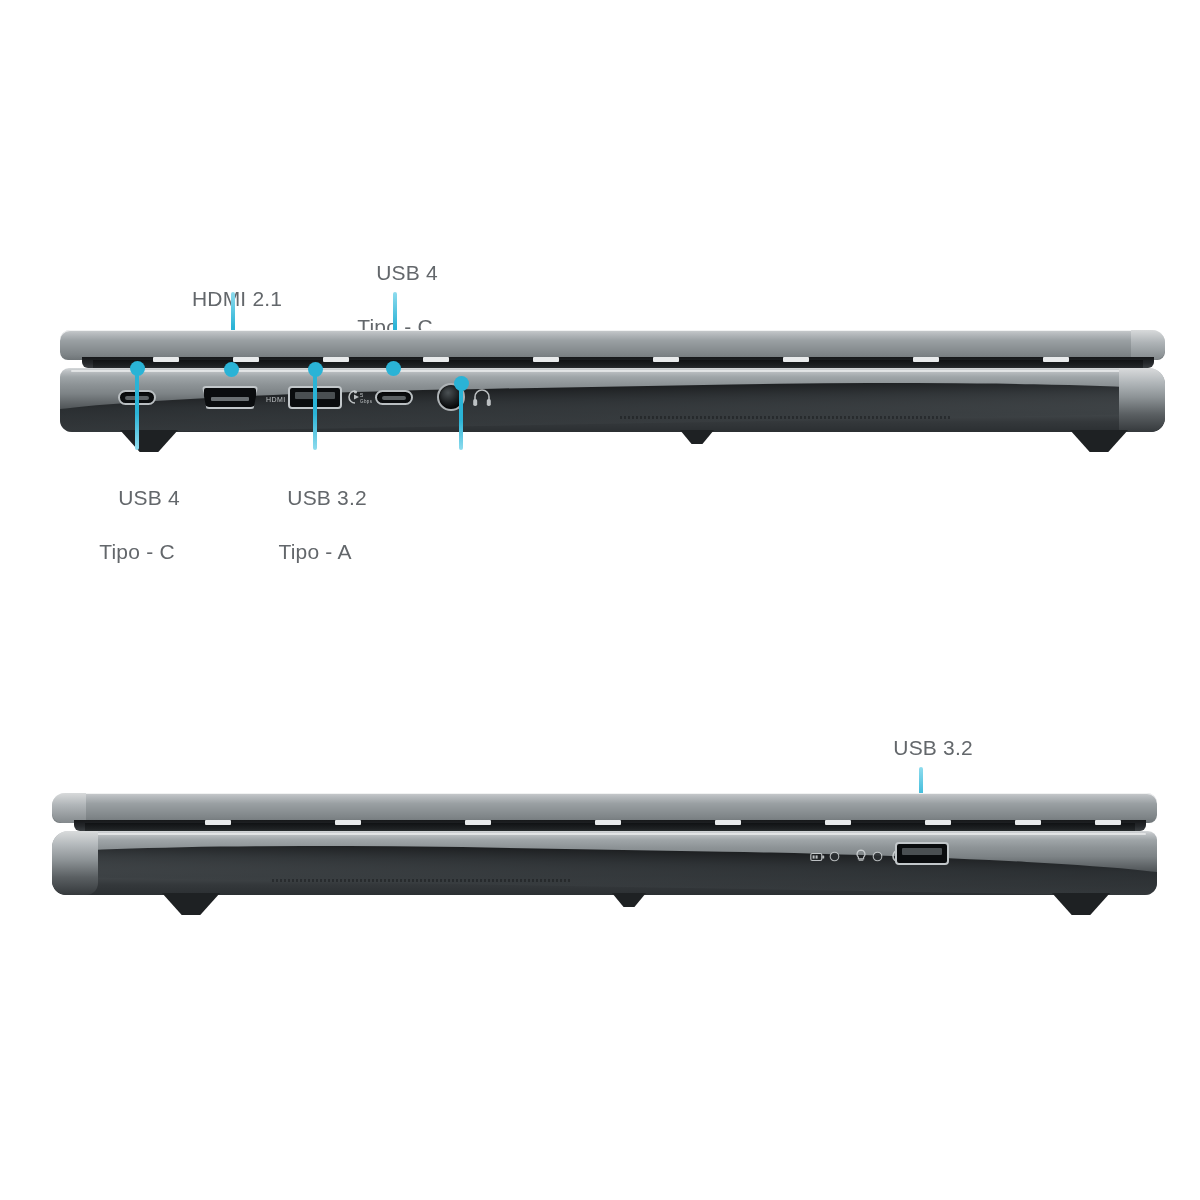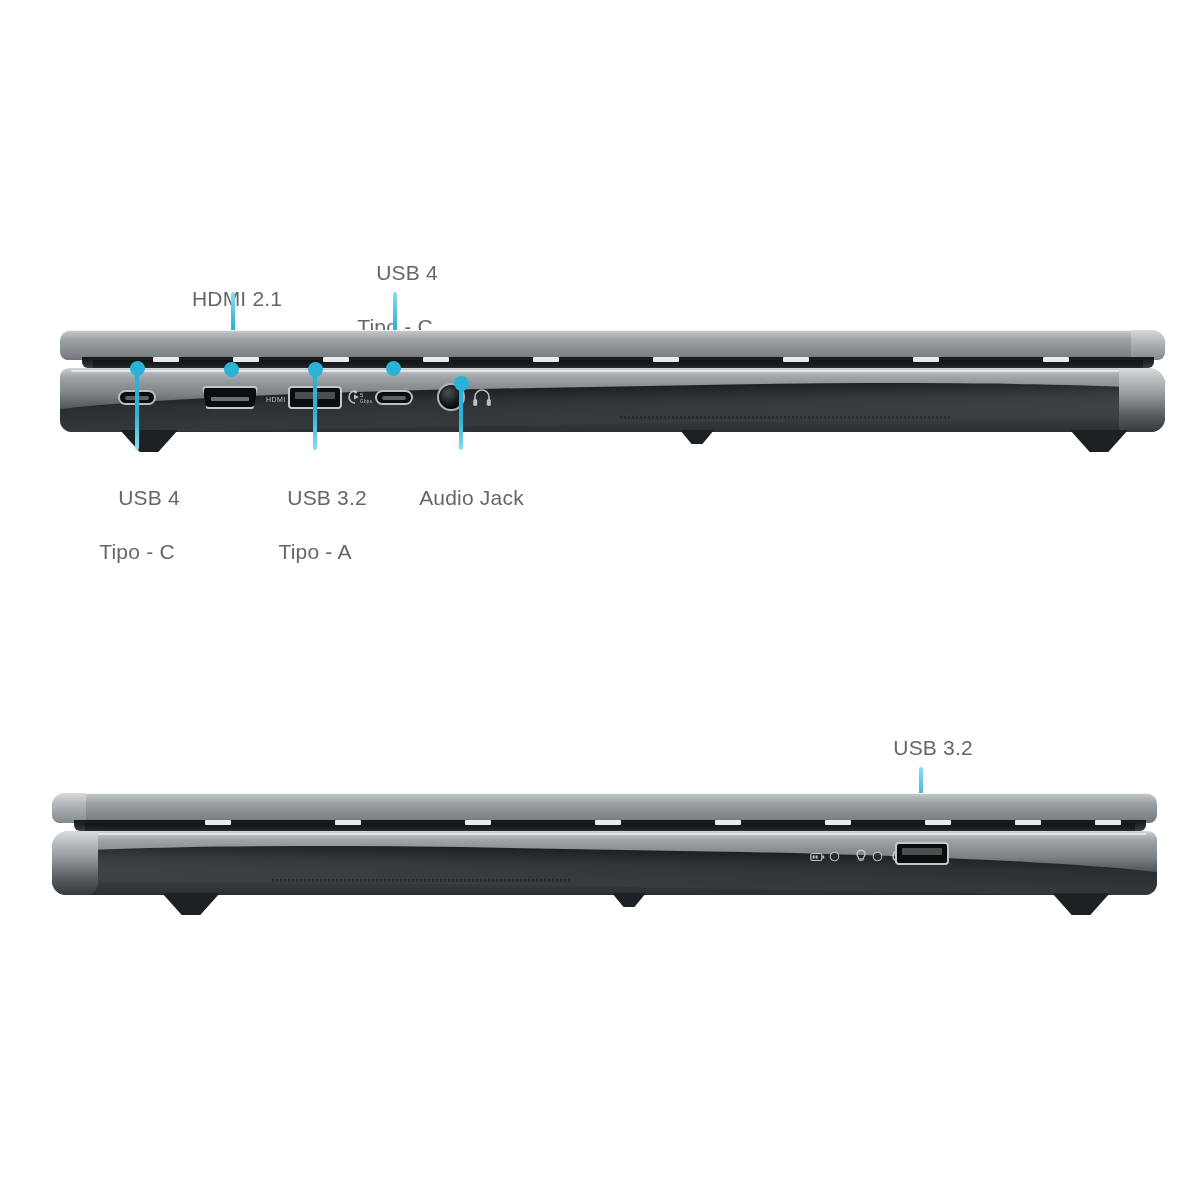--- a/index.html
+++ b/index.html
@@ -318,23 +318,20 @@
   <div class="callout-label" style="left:52px; top:457px; width:170px;">
     <span>USB 4</span>
     <span class="l2">Tipo - C</span>
   </div>
 
   <div class="callout-label" style="left:230px; top:457px; width:170px;">
     <span>USB 3.2</span>
     <span class="l2">Tipo - A</span>
   </div>
 
-  <div class="callout-label" style="left:374px; top:457px; width:172px;">
-    <span>Audio Jack</span>
-  </div>
 
   <div class="callout-label" style="left:835px; top:707px; width:172px;">
     <span>USB 3.2</span>
     <span class="l2">Tipo - A</span>
   </div>
 
   <div class="leader fade-down" style="left:919px; top:767px; height:78px;"></div>
   <div class="leader-dot" style="left:914px; top:843px;"></div>
 
   <div class="laptop" style="left:52px; top:793px; width:1105px; height:100px;">

